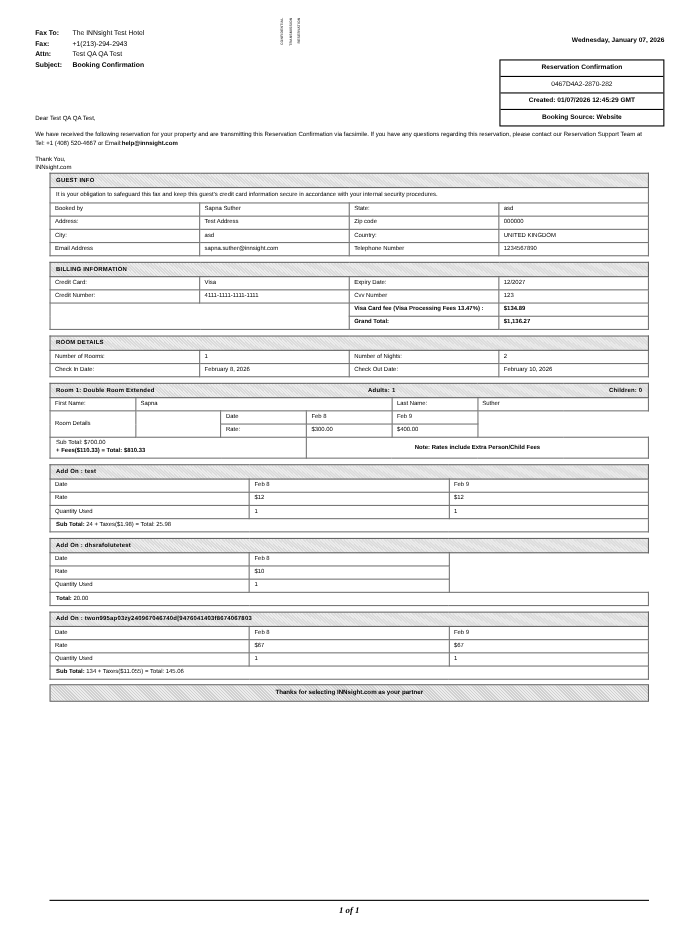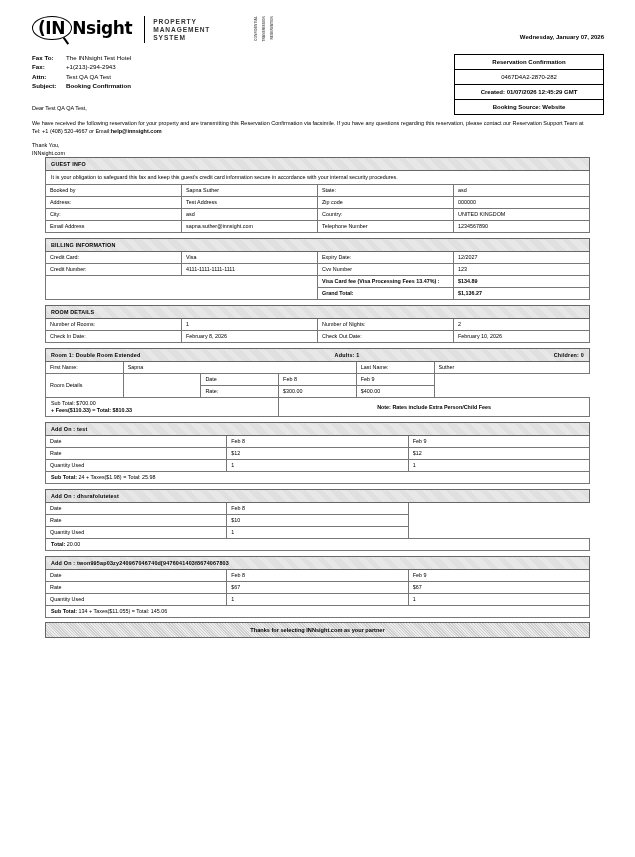--- a/index.html
+++ b/index.html
@@ -109,30 +109,20 @@
     text-align:center; font-size:8px; font-style:italic; font-weight:bold;
     font-family:"Liberation Serif", serif;
   }
 </style>
 </head>
 <body>
 
 <div class="page">
 
   <div class="header">
-    <div class="logo-row">
-      <div class="logo-mark">
-        <span class="logo-oval">(IN</span><span>Nsight</span>
-      </div>
-      <div class="logo-pms">
-        <div>PROPERTY</div>
-        <div>MANAGEMENT</div>
-        <div>SYSTEM</div>
-      </div>
-    </div>
 
     <div class="fax-block">
       <div class="row">
           <span class="lbl">Fax To:</span>
           <span class="val">The INNsight Test Hotel</span>
         </div>
       <div class="row">
           <span class="lbl">Fax:</span>
           <span class="val">+1(213)-294-2943</span>
         </div>
@@ -383,14 +373,15 @@
       </tr>
       <tr>
         <td colspan="3" class="sub-line"><b>Sub Total:</b><span> 134 + Taxes($11.055) = Total: 145.06</span></td>
       </tr>
     </tbody>
       </table>
 
     <div class="footer-band">Thanks for selecting INNsight.com as your partner</div>
   </div>
 
+  <div class="pagefoot">1 of 1</div>
 
 </div>
 
 </body></html>

